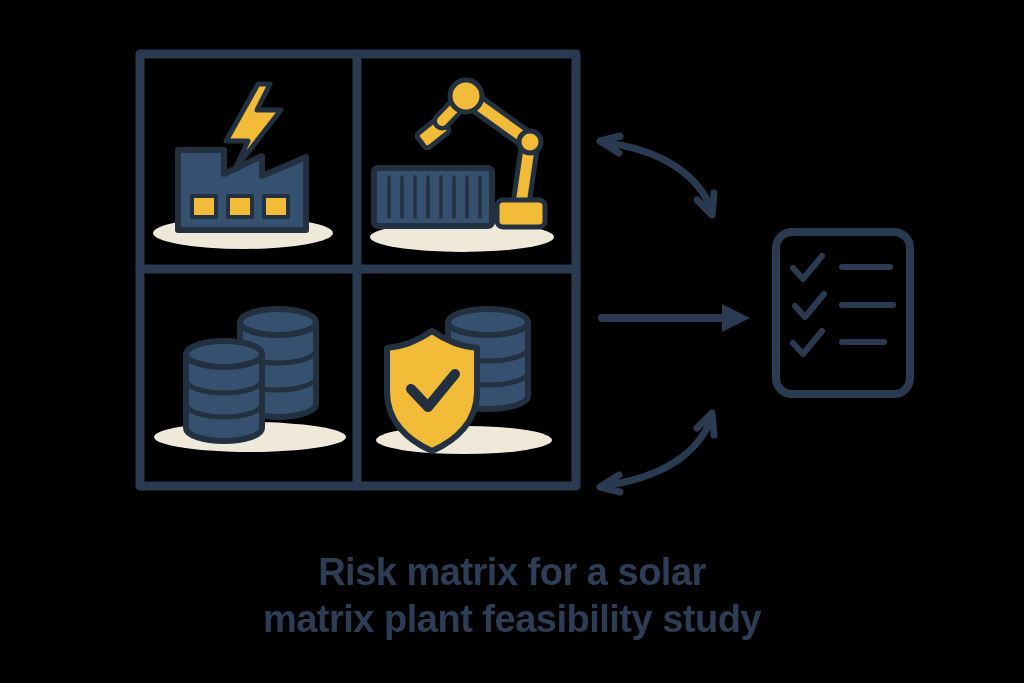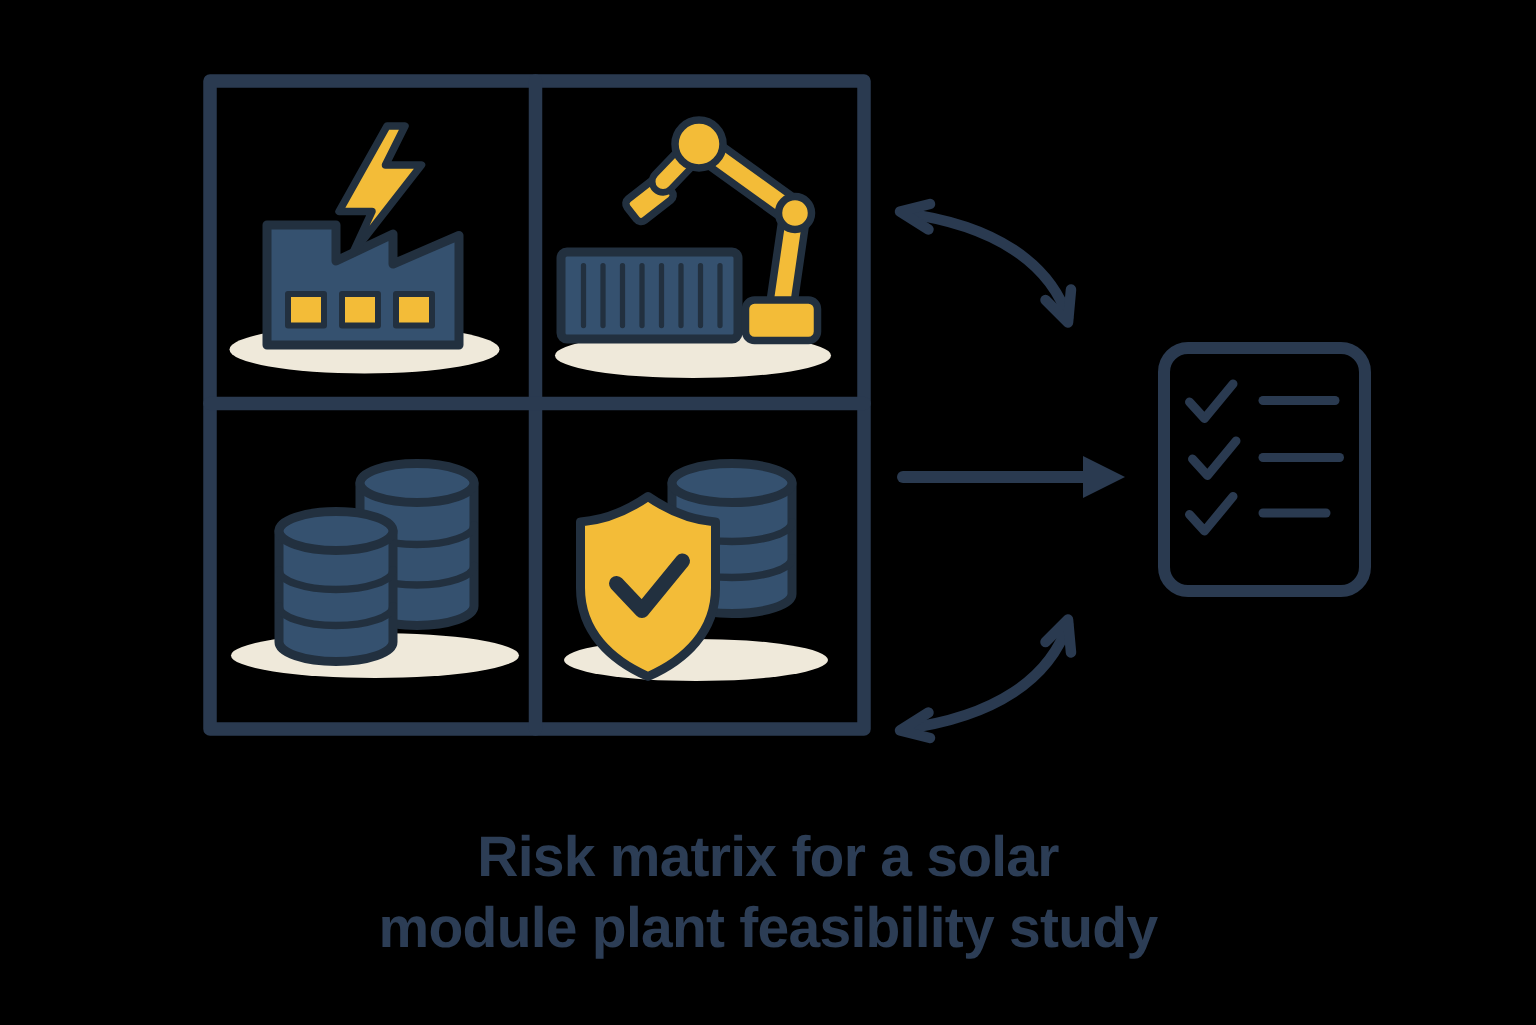--- a/index.html
+++ b/index.html
@@ -107,15 +107,15 @@
       <line x1="842" y1="267" x2="890" y2="267" class="oln" stroke-width="6"></line>
       <path d="M795,306 L805,317 L824,294" class="oln" stroke-width="6"></path>
       <line x1="842" y1="305" x2="893" y2="305" class="oln" stroke-width="6"></line>
       <path d="M793,343 L803,354 L822,331" class="oln" stroke-width="6"></path>
       <line x1="842" y1="342" x2="884" y2="342" class="oln" stroke-width="6"></line>
     </g>
   </svg>
 
   <div class="caption">
     <div>Risk matrix for a solar</div>
-    <div>module plant feasibility study</div>
+    <div>matrix plant feasibility study</div>
   </div>
 </div>
 
 </body></html>

